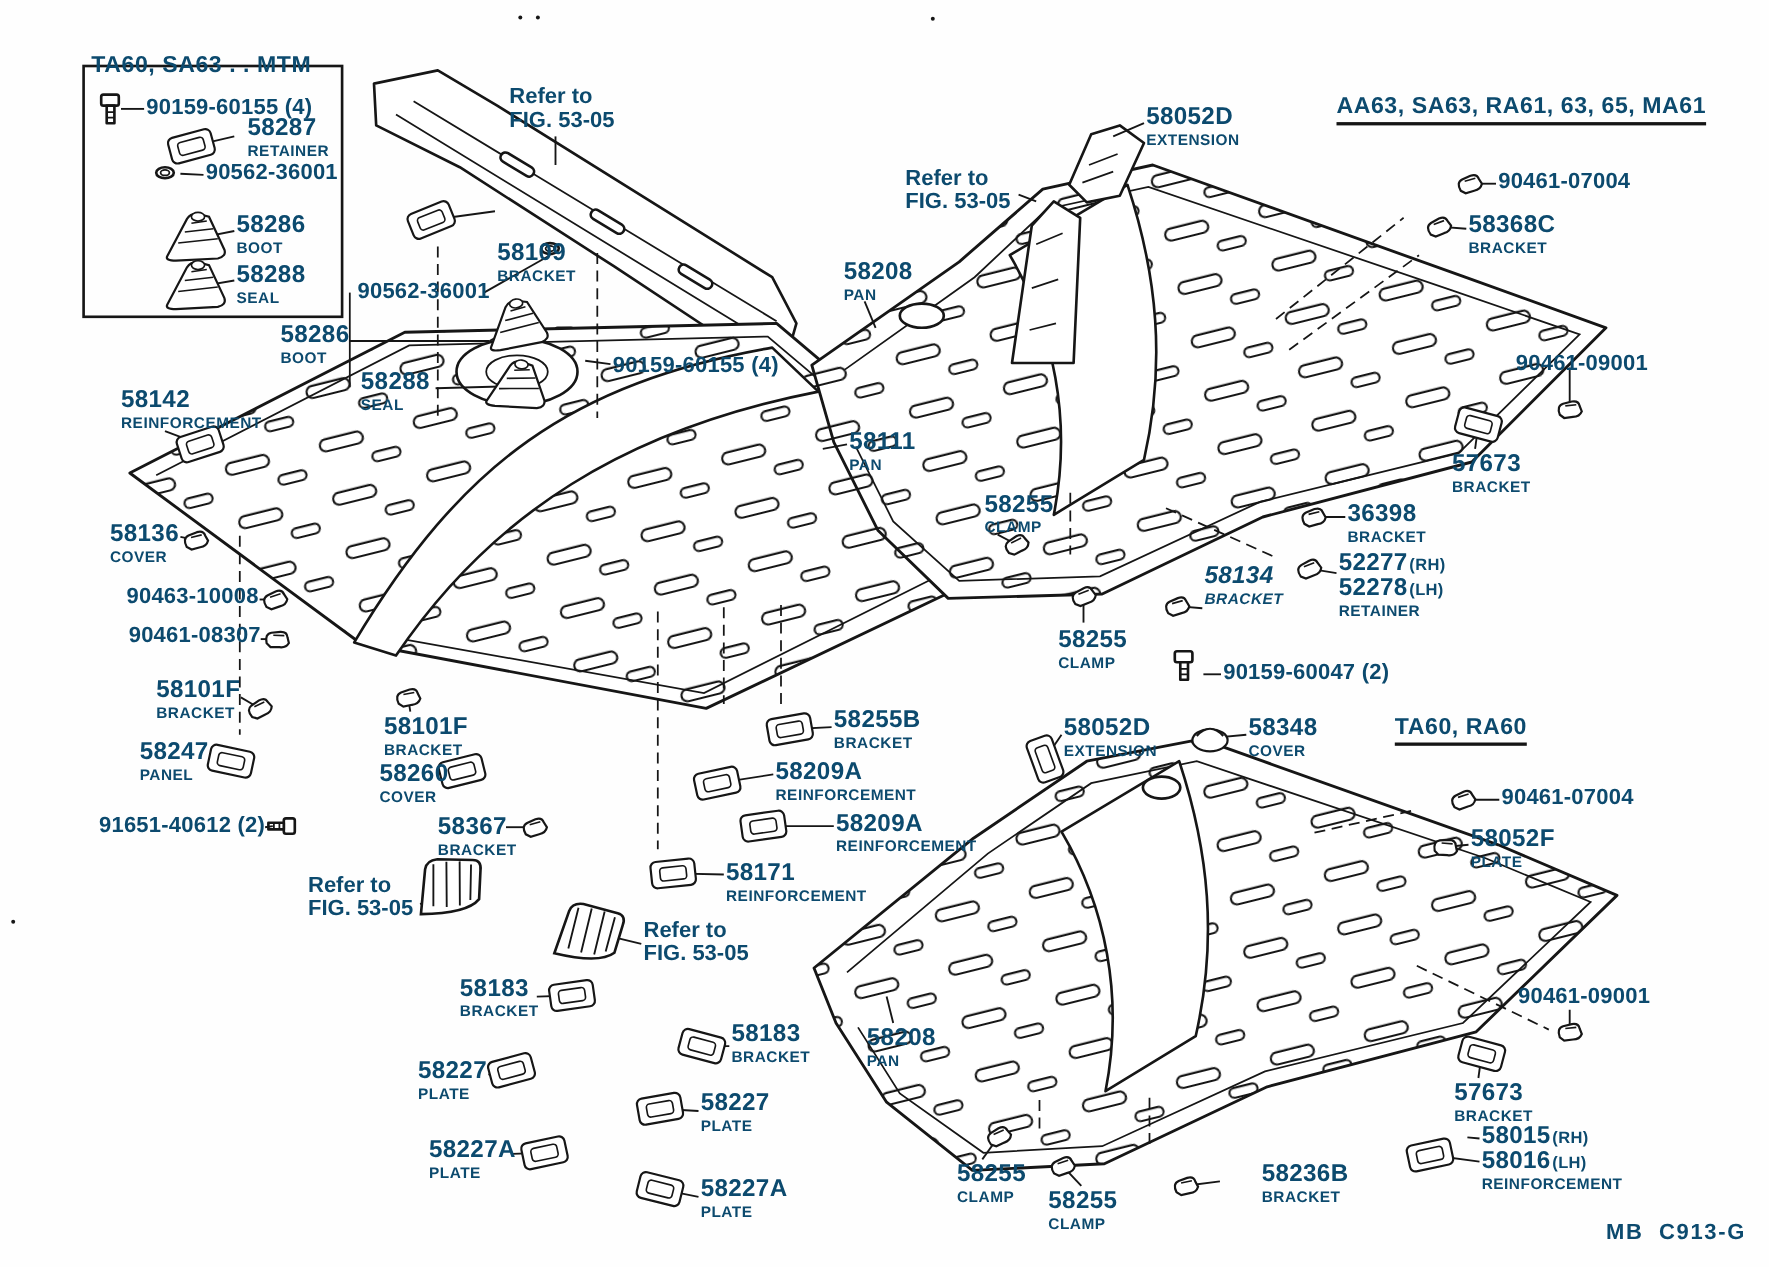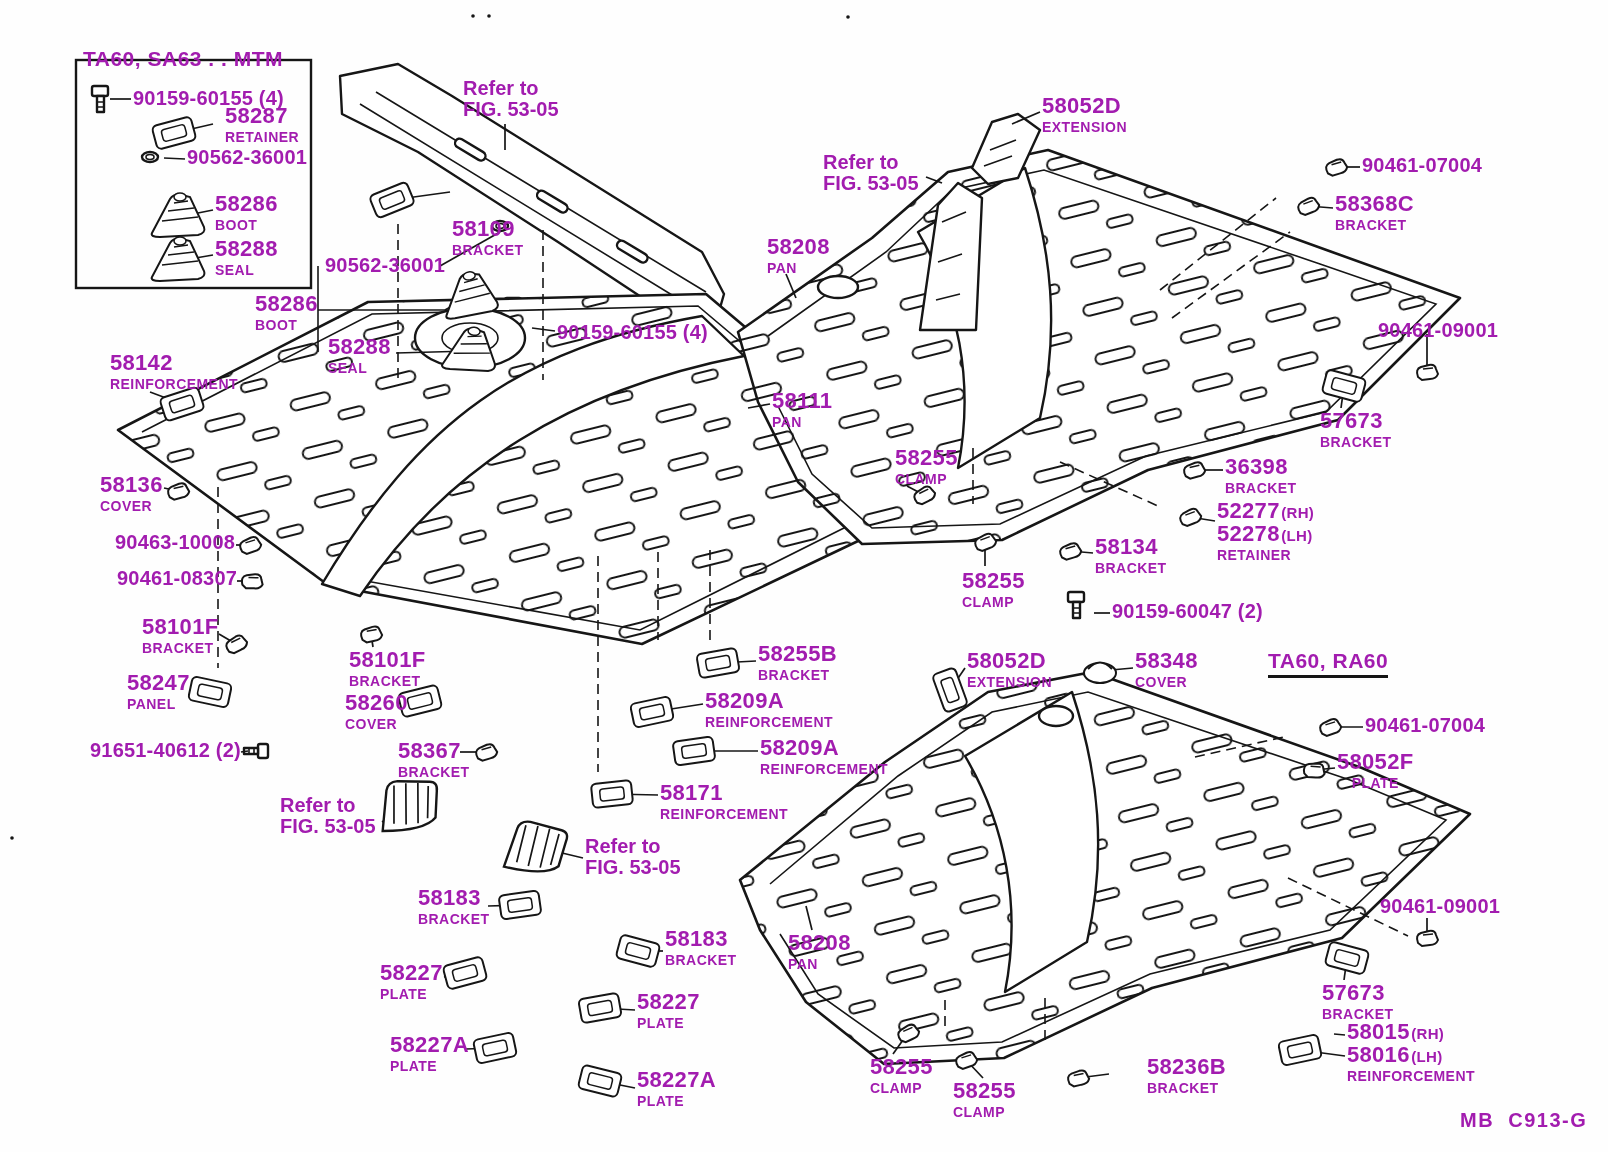--- a/index.html
+++ b/index.html
@@ -1,17 +1,17 @@
 <!DOCTYPE html>
 <html><head>
 <meta charset="utf-8">
 <style>
   html,body{margin:0;padding:0;background:#fff}
   .stage{position:relative;width:1608px;height:1152px;background:#fefefe;
-         font-family:"Liberation Sans",sans-serif;color:#a21caf;overflow:hidden}
+         font-family:"Liberation Sans",sans-serif;color:#0c4a6e;overflow:hidden}
   svg.art{position:absolute;left:0;top:0}
   .lbl{position:absolute;white-space:nowrap}
   .ln{display:block;line-height:1.04}
   .num{font-size:22px;font-weight:700;letter-spacing:.3px}
   .numl{font-size:20px;font-weight:700;letter-spacing:.2px}
   .sub{font-size:14px;font-weight:700;letter-spacing:.45px;margin-top:2px}
   .refer{font-size:20px;font-weight:700}
   .hdr{font-size:21px;font-weight:700;letter-spacing:.5px}
   .hdru{font-size:21px;font-weight:700;letter-spacing:.5px;border-bottom:3px solid #151515;padding-bottom:3px}
   .suf{font-size:15px;font-weight:700}
@@ -246,20 +246,23 @@
         <use href="#g-clip" transform="translate(1078,1078) rotate(-6)"></use>
         <use href="#g-clip" transform="translate(1427,938) rotate(0)"></use>
         <use href="#g-plate" transform="translate(1347,958) rotate(15)"></use>
         <use href="#g-plate" transform="translate(1300,1050) rotate(-12)"></use>
       </g>
   </svg>
 
   <div class="lbl" style="left:83px;top:48px">
     <span class="ln hdr">TA60, SA63 . . MTM</span>
   </div>
+  <div class="lbl" style="left:1215px;top:86px">
+    <span class="ln hdru">AA63, SA63, RA61, 63, 65, MA61</span>
+  </div>
   <div class="lbl" style="left:1268px;top:650px">
     <span class="ln hdru">TA60, RA60</span>
   </div>
   <div class="lbl" style="left:1460px;top:1110px">
     <span class="ln foot">MB&nbsp;&nbsp;C913-G</span>
   </div>
 
   <div id="labels-layer">
       <div class="lbl" style="left: 133px; top: 88px;">
         <span class="ln numl">90159-60155 (4)</span>
@@ -422,21 +425,21 @@
       </div>
       <div class="lbl" style="left: 1225px; top: 456px;">
         <span class="ln num">36398</span>
         <span class="ln sub">BRACKET</span>
       </div>
       <div class="lbl" style="left: 1217px; top: 500px;">
         <span class="ln num">52277<span class="suf"> (RH)</span></span>
         <span class="ln num">52278<span class="suf"> (LH)</span></span>
         <span class="ln sub">RETAINER</span>
       </div>
-      <div class="lbl" style="left: 1095px; top: 536px;">
+      <div class="lbl" style="left: 1095px; top: 512px; font-style: italic;">
         <span class="ln num">58134</span>
         <span class="ln sub">BRACKET</span>
       </div>
       <div class="lbl" style="left: 962px; top: 570px;">
         <span class="ln num">58255</span>
         <span class="ln sub">CLAMP</span>
       </div>
       <div class="lbl" style="left: 1112px; top: 601px;">
         <span class="ln numl">90159-60047 (2)</span>
       </div>
@@ -444,21 +447,21 @@
         <span class="ln num">58052D</span>
         <span class="ln sub">EXTENSION</span>
       </div>
       <div class="lbl" style="left: 1135px; top: 650px;">
         <span class="ln num">58348</span>
         <span class="ln sub">COVER</span>
       </div>
       <div class="lbl" style="left: 1365px; top: 715px;">
         <span class="ln numl">90461-07004</span>
       </div>
-      <div class="lbl" style="left: 1337px; top: 751px; text-align: center;">
+      <div class="lbl" style="left: 1337px; top: 751px;">
         <span class="ln num">58052F</span>
         <span class="ln sub">PLATE</span>
       </div>
       <div class="lbl" style="left: 788px; top: 932px;">
         <span class="ln num">58208</span>
         <span class="ln sub">PAN</span>
       </div>
       <div class="lbl" style="left: 870px; top: 1056px;">
         <span class="ln num">58255</span>
         <span class="ln sub">CLAMP</span>

